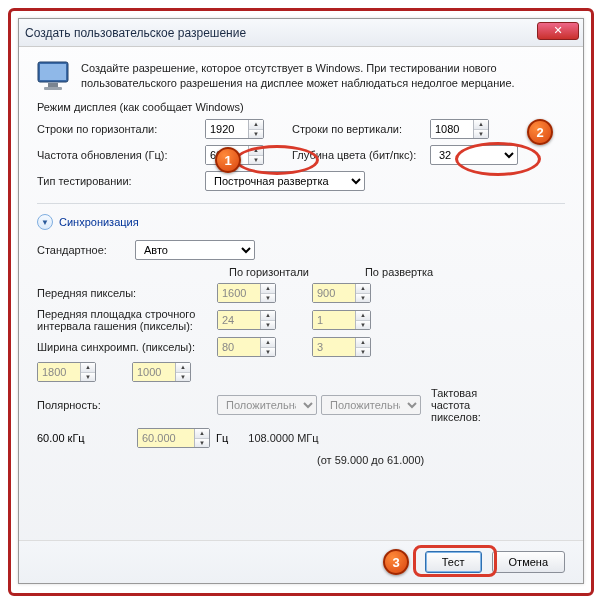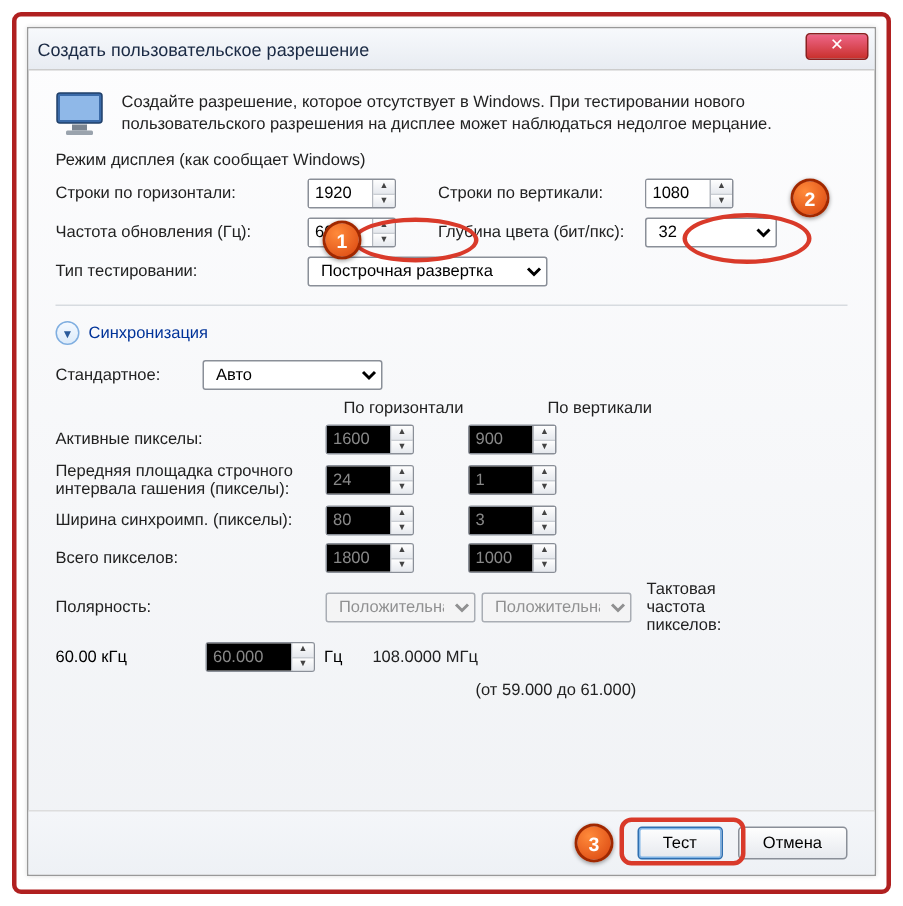--- a/index.html
+++ b/index.html
@@ -12,21 +12,21 @@
 .content { padding: 14px 18px; }
 .intro { display: flex; gap: 10px; margin-bottom: 10px; }
 .monitor-icon { width: 34px; height: 30px; flex-shrink: 0; }
 .intro-text { color: #222; line-height: 1.35; }
 .group-label { color: #222; margin: 8px 0 6px; }
 .row { display: flex; align-items: center; margin: 6px 0; gap: 8px; }
 .lbl { color: #222; }
 .spin { display: inline-flex; align-items: center; border: 1px solid #8a8f98; background: #fff; height: 20px; border-radius: 2px; }
 .spin input { border: none; width: 42px; height: 18px; padding: 0 4px; font-size: 11px; outline: none; }
 .spin.wide input { width: 56px; }
-.spin.dis input { background: #000000; color: #888; }
+.spin.dis input { background: #fef9c3; color: #888; }
 .spin .arrows { width: 15px; height: 18px; border-left: 1px solid #b5b9c0; display: flex; flex-direction: column; }
 .spin .up,.spin .down { flex:1; display:flex; align-items:center; justify-content:center; font-size:6px; color:#444; background:linear-gradient(#fefefe,#e6e9ee); cursor:pointer; }
 .spin .down { border-top:1px solid #c9cdd3; }
 select { border:1px solid #8a8f98; background:#fff; height:20px; font-size:11px; padding:0 4px; border-radius:2px; }
 select.dis { background:#f4f4f4; color:#666; }
 .hl-oval { position:absolute; border:3px solid #d93a2a; border-radius:50%/50%; pointer-events:none; }
 .badge { position:absolute; width:26px; height:26px; border-radius:50%; background:radial-gradient(circle at 35% 30%,#ff8a3a,#d94510); border:2px solid #a02800; color:#fff; font-weight:bold; font-size:13px; display:flex; align-items:center; justify-content:center; box-shadow:0 1px 3px rgba(0,0,0,0.4); pointer-events:none; }
 .hr { border:none; border-top:1px solid #d7dbe0; margin:12px 0 10px; }
 .expander { display:flex; align-items:center; gap:6px; color:#003399; cursor:pointer; margin-bottom:10px; }
 .exp-icon { width:16px; height:16px; border:1px solid #7faee0; border-radius:50%; background:linear-gradient(#f4f9ff,#dcebfa); display:flex; align-items:center; justify-content:center; font-size:8px; color:#2a5a9a; }
@@ -107,25 +107,25 @@
     <span>Синхронизация</span>
    </div>
 
    <div class="row">
     <span class="lbl" style="width:90px">Стандартное:</span>
     <select style="width:120px"><option>Авто</option></select>
    </div>
 
    <div class="cols-hdr">
     <span>По горизонтали</span>
-    <span>По вертикали</span>
-   </div>
-
-   <div class="sync-row">
-    <span class="lbl">Активные пикселы:</span>
+    <span>По развертка</span>
+   </div>
+
+   <div class="sync-row">
+    <span class="lbl">Передняя пикселы:</span>
     <span class="spin dis">
             <input disabled="" value="1600" style="">
             <span class="arrows">
               <span class="up">▲</span>
               <span class="down">▼</span>
             </span>
           </span>
     <span style="width:36px"></span>
     <span class="spin dis">
             <input disabled="" value="900" style="">
@@ -168,21 +168,20 @@
     <span class="spin dis">
             <input disabled="" value="3" style="">
             <span class="arrows">
               <span class="up">▲</span>
               <span class="down">▼</span>
             </span>
           </span>
    </div>
 
    <div class="sync-row">
-    <span class="lbl">Всего пикселов:</span>
     <span class="spin dis">
             <input disabled="" value="1800" style="">
             <span class="arrows">
               <span class="up">▲</span>
               <span class="down">▼</span>
             </span>
           </span>
     <span style="width:36px"></span>
     <span class="spin dis">
             <input disabled="" value="1000" style="">

